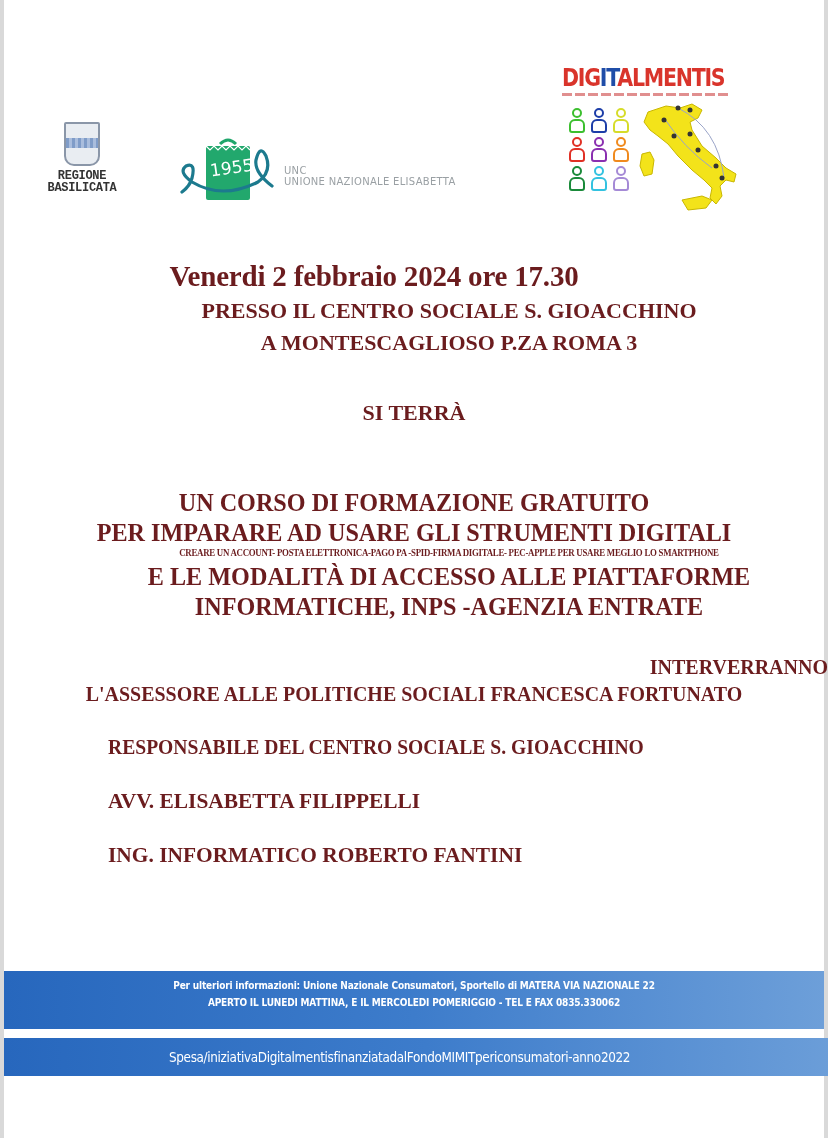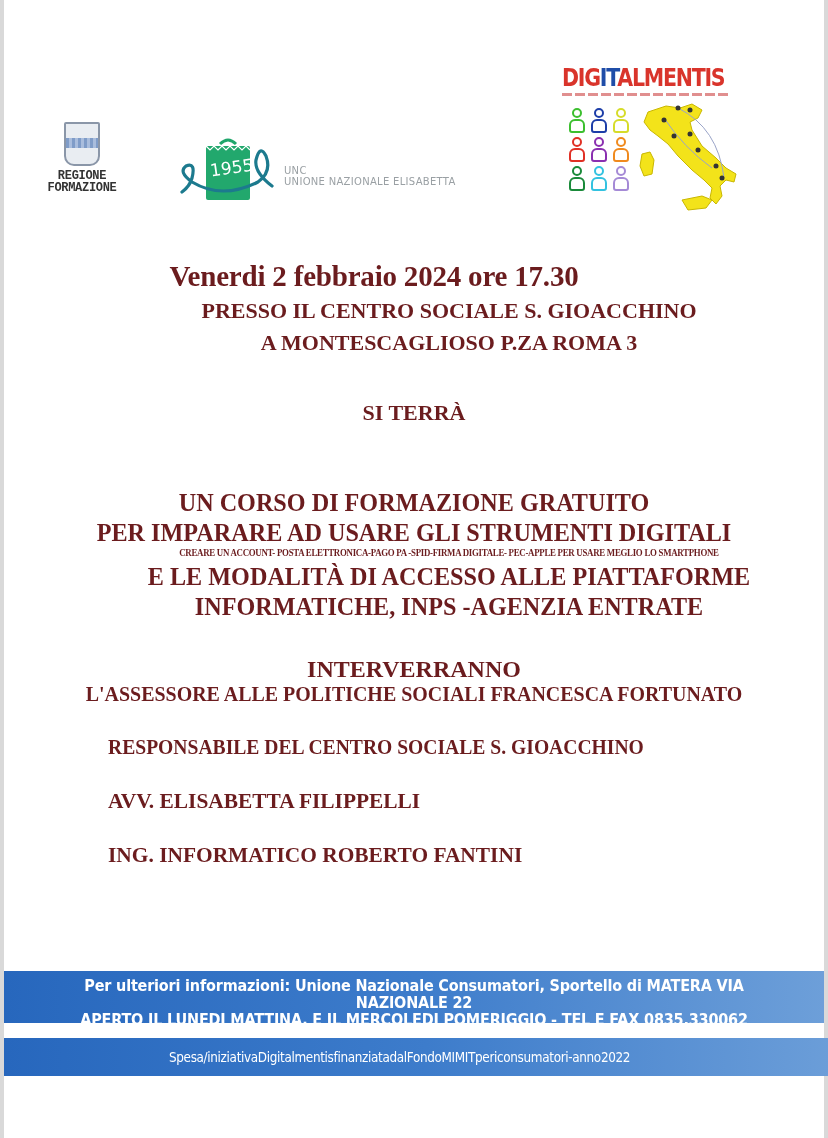--- a/index.html
+++ b/index.html
@@ -38,48 +38,48 @@
     .txt { position: absolute; left: 0; width: 828px; text-align: center; color: #6b1c1e; font-weight: bold; white-space: nowrap; }
     .date { top: 260px; font-size: 29px; letter-spacing: -0.2px; left: -40px; }
     .venue1 { top: 298px; font-size: 22px; left: 35px; }
     .venue2 { top: 330px; font-size: 22px; left: 35px; }
     .siterra { top: 400px; font-size: 22px; left: 0px; }
     .course1 { top: 488px; font-size: 26px; left: 0px; transform: scaleX(0.93); }
     .course2 { top: 518px; font-size: 26px; left: 0px; transform: scaleX(0.93); }
     .course-sub { top: 548px; font-size: 9.5px; left: 35px; letter-spacing: -0.3px; transform: scaleX(0.93); }
     .course3 { top: 562px; font-size: 26px; left: 35px; transform: scaleX(0.93); }
     .course4 { top: 592px; font-size: 26px; left: 35px; transform: scaleX(0.93); }
-    .interv { top: 656px; font-size: 24px; left: 0px; }
+    .interv { top: 656px; font-size: 20px; left: 0px; text-align: right; }
     .assessore { top: 682px; font-size: 21px; left: 0px; transform: scaleX(0.95); }
     .left-line { text-align: left; font-size: 20px; }
     .resp { top: 736px; left: 108px; transform: scaleX(0.98); transform-origin: left; }
     .avv { top: 790px; left: 108px; transform: scaleX(1.07); transform-origin: left; }
     .ing { top: 844px; left: 108px; transform: scaleX(1.07); transform-origin: left; }
 
     
     .banner { position: absolute; left: 4px; width: 820px;
               background: linear-gradient(90deg, #2767bd 0%, #3d7ccb 50%, #6d9fd9 100%);
               color: #ffffff; text-align: center; font-family: "DejaVu Sans", sans-serif; }
-    .banner-info { top: 971px; height: 52px; font-size: 16px; font-weight: bold; line-height: 17px; padding-top: 6px; box-sizing: border-box; letter-spacing: -0.2px; }
+    .banner-info { top: 971px; height: 58px; font-size: 10px; font-weight: bold; line-height: 17px; padding-top: 6px; box-sizing: border-box; letter-spacing: -0.2px; }
     .banner-info span { display: block; transform: scaleX(0.9); }
     .banner-fund { top: 1038px; height: 38px; font-size: 14px; line-height: 38px; text-align: left; padding-left: 24px; }
     .banner-fund span { display: inline-block; margin-left: 141px; transform: scaleX(0.86); transform-origin: left; letter-spacing: -0.4px; }
   </style>
 </head>
 <body>
 
 <div class="page-edge-left"></div>
 <div class="page-edge-right"></div>
 
 <div class="logo-regione">
   <div class="crest">
       <div class="band"></div>
     </div>
   <div class="name">REGIONE</div>
-  <div class="name">FORMAZIONE</div>
+  <div class="name">BASILICATA</div>
 </div>
 
 <div class="logo-unc">
   <svg width="100" height="80" viewBox="0 0 100 80">
     <path d="M40 12 q8 -8 16 0" fill="none" stroke="#1fa66b" stroke-width="3"></path>
     <rect x="26" y="14" width="44" height="54" rx="2" fill="#22a86d"></rect>
     <path d="M26 14 l4 4 l4 -4 l4 4 l4 -4 l4 4 l4 -4 l4 4 l4 -4 l4 4 l4 -4 l4 4" fill="none" stroke="#fff" stroke-width="1.2"></path>
     <text x="30" y="42" font-family="DejaVu Sans, sans-serif" font-size="17" fill="#ffffff" transform="rotate(-8 48 36)">1955</text>
     <path d="M2 60 q8 -6 10 -14 q4 -16 -6 -12 q-8 6 6 16 q30 18 66 0 q14 -10 8 -26 q-6 -12 -10 4 q-2 12 16 26" fill="none" stroke="#1c7a8e" stroke-width="3.2" stroke-linecap="round"></path>
   </svg>

